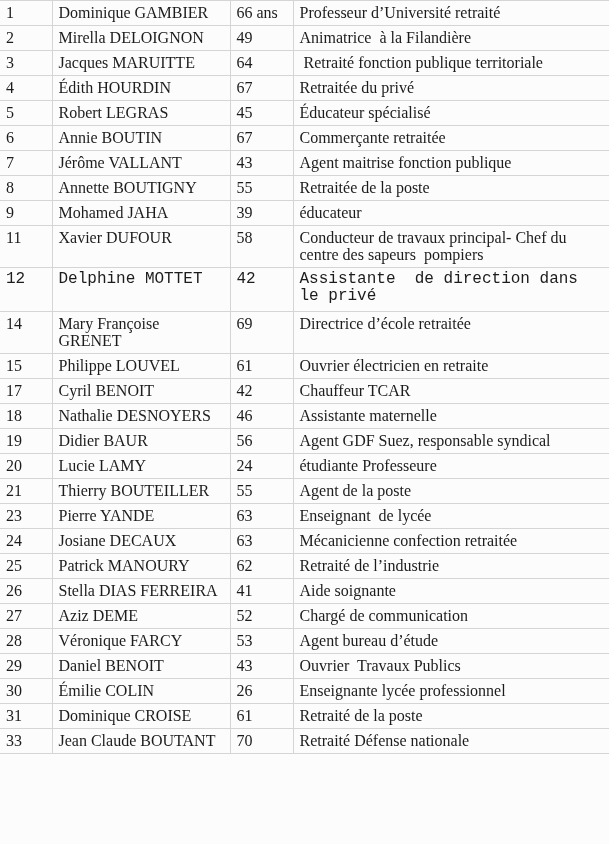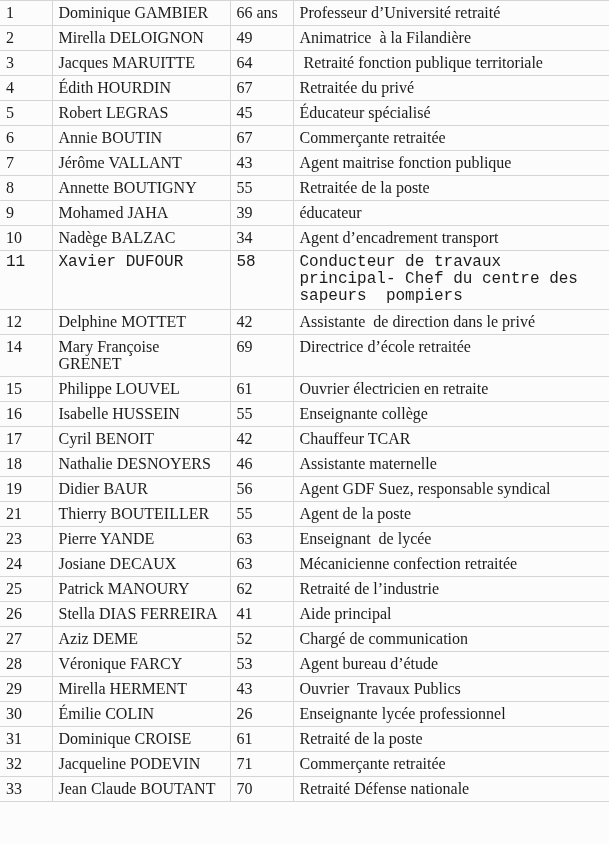--- a/index.html
+++ b/index.html
@@ -98,26 +98,20 @@
     <td class="c-age">55</td>
     <td class="c-prof">Retraitée de la poste</td>
   </tr>
         <tr>
     <td class="c-num">9</td>
     <td class="c-name">Mohamed JAHA</td>
     <td class="c-age">39</td>
     <td class="c-prof">éducateur</td>
   </tr>
         <tr>
-    <td class="c-num">10</td>
-    <td class="c-name">Nadège BALZAC</td>
-    <td class="c-age">34</td>
-    <td class="c-prof">Agent d’encadrement transport</td>
-  </tr>
-        <tr>
     <td class="c-num">11</td>
     <td class="c-name">Xavier DUFOUR</td>
     <td class="c-age">58</td>
     <td class="c-prof">Conducteur de travaux principal- Chef du centre des sapeurs  pompiers</td>
   </tr>
         <tr>
     <td class="c-num">12</td>
     <td class="c-name">Delphine MOTTET</td>
     <td class="c-age">42</td>
     <td class="c-prof">Assistante  de direction dans le privé</td>
@@ -128,44 +122,44 @@
     <td class="c-age">69</td>
     <td class="c-prof">Directrice d’école retraitée</td>
   </tr>
         <tr>
     <td class="c-num">15</td>
     <td class="c-name">Philippe LOUVEL</td>
     <td class="c-age">61</td>
     <td class="c-prof">Ouvrier électricien en retraite</td>
   </tr>
         <tr>
-    <td class="c-num">16</td>
-    <td class="c-name">Isabelle HUSSEIN</td>
-    <td class="c-age">55</td>
-    <td class="c-prof">Enseignante collège</td>
-  </tr>
-        <tr>
     <td class="c-num">17</td>
     <td class="c-name">Cyril BENOIT</td>
     <td class="c-age">42</td>
     <td class="c-prof">Chauffeur TCAR</td>
   </tr>
         <tr>
     <td class="c-num">18</td>
     <td class="c-name">Nathalie DESNOYERS</td>
     <td class="c-age">46</td>
     <td class="c-prof">Assistante maternelle</td>
   </tr>
         <tr>
     <td class="c-num">19</td>
     <td class="c-name">Didier BAUR</td>
     <td class="c-age">56</td>
     <td class="c-prof">Agent GDF Suez, responsable syndical</td>
   </tr>
         <tr>
+    <td class="c-num">20</td>
+    <td class="c-name">Lucie LAMY</td>
+    <td class="c-age">24</td>
+    <td class="c-prof">étudiante Professeure</td>
+  </tr>
+        <tr>
     <td class="c-num">21</td>
     <td class="c-name">Thierry BOUTEILLER</td>
     <td class="c-age">55</td>
     <td class="c-prof">Agent de la poste</td>
   </tr>
         <tr>
     <td class="c-num">23</td>
     <td class="c-name">Pierre YANDE</td>
     <td class="c-age">63</td>
     <td class="c-prof">Enseignant  de lycée</td>
@@ -179,57 +173,51 @@
         <tr>
     <td class="c-num">25</td>
     <td class="c-name">Patrick MANOURY</td>
     <td class="c-age">62</td>
     <td class="c-prof">Retraité de l’industrie</td>
   </tr>
         <tr>
     <td class="c-num">26</td>
     <td class="c-name">Stella DIAS FERREIRA</td>
     <td class="c-age">41</td>
-    <td class="c-prof">Aide principal</td>
+    <td class="c-prof">Aide soignante</td>
   </tr>
         <tr>
     <td class="c-num">27</td>
     <td class="c-name">Aziz DEME</td>
     <td class="c-age">52</td>
     <td class="c-prof">Chargé de communication</td>
   </tr>
         <tr>
     <td class="c-num">28</td>
     <td class="c-name">Véronique FARCY</td>
     <td class="c-age">53</td>
     <td class="c-prof">Agent bureau d’étude</td>
   </tr>
         <tr>
     <td class="c-num">29</td>
-    <td class="c-name">Mirella HERMENT</td>
+    <td class="c-name">Daniel BENOIT</td>
     <td class="c-age">43</td>
     <td class="c-prof">Ouvrier  Travaux Publics</td>
   </tr>
         <tr>
     <td class="c-num">30</td>
     <td class="c-name">Émilie COLIN</td>
     <td class="c-age">26</td>
     <td class="c-prof">Enseignante lycée professionnel</td>
   </tr>
         <tr>
     <td class="c-num">31</td>
     <td class="c-name">Dominique CROISE</td>
     <td class="c-age">61</td>
     <td class="c-prof">Retraité de la poste</td>
-  </tr>
-        <tr>
-    <td class="c-num">32</td>
-    <td class="c-name">Jacqueline PODEVIN</td>
-    <td class="c-age">71</td>
-    <td class="c-prof">Commerçante retraitée</td>
   </tr>
         <tr>
     <td class="c-num">33</td>
     <td class="c-name">Jean Claude BOUTANT</td>
     <td class="c-age">70</td>
     <td class="c-prof">Retraité Défense nationale</td>
   </tr>
       </tbody>
   </table>
 </div>

